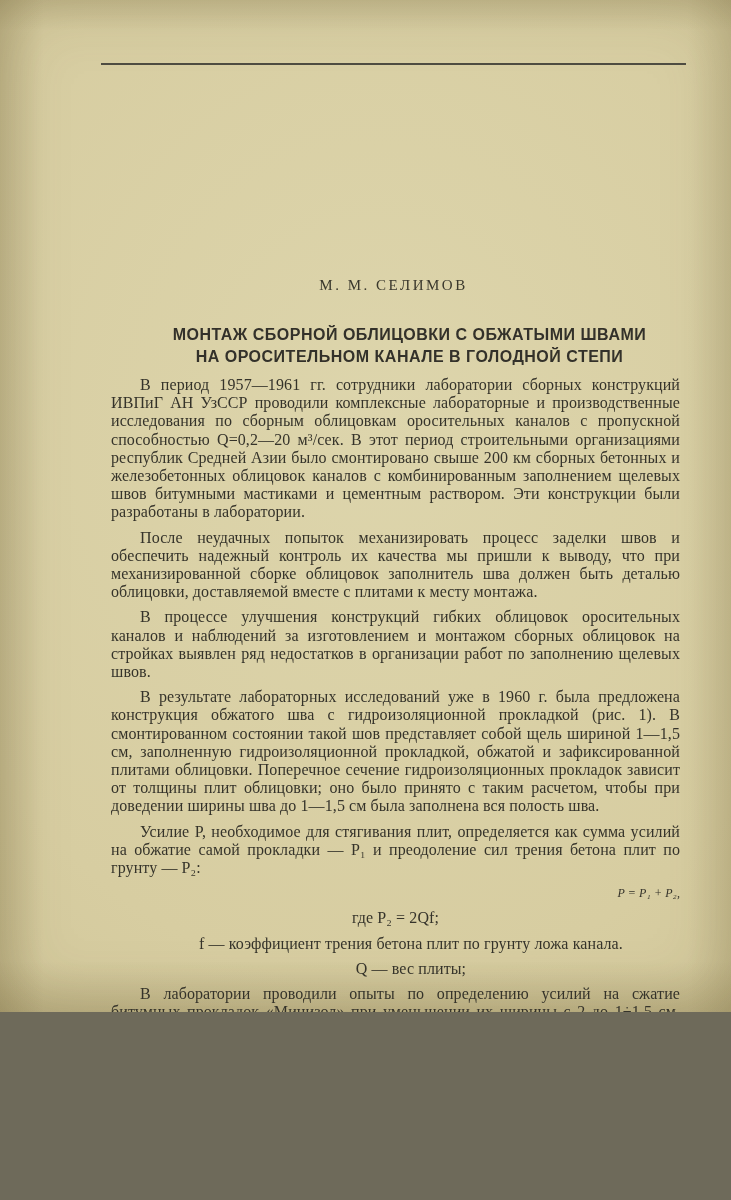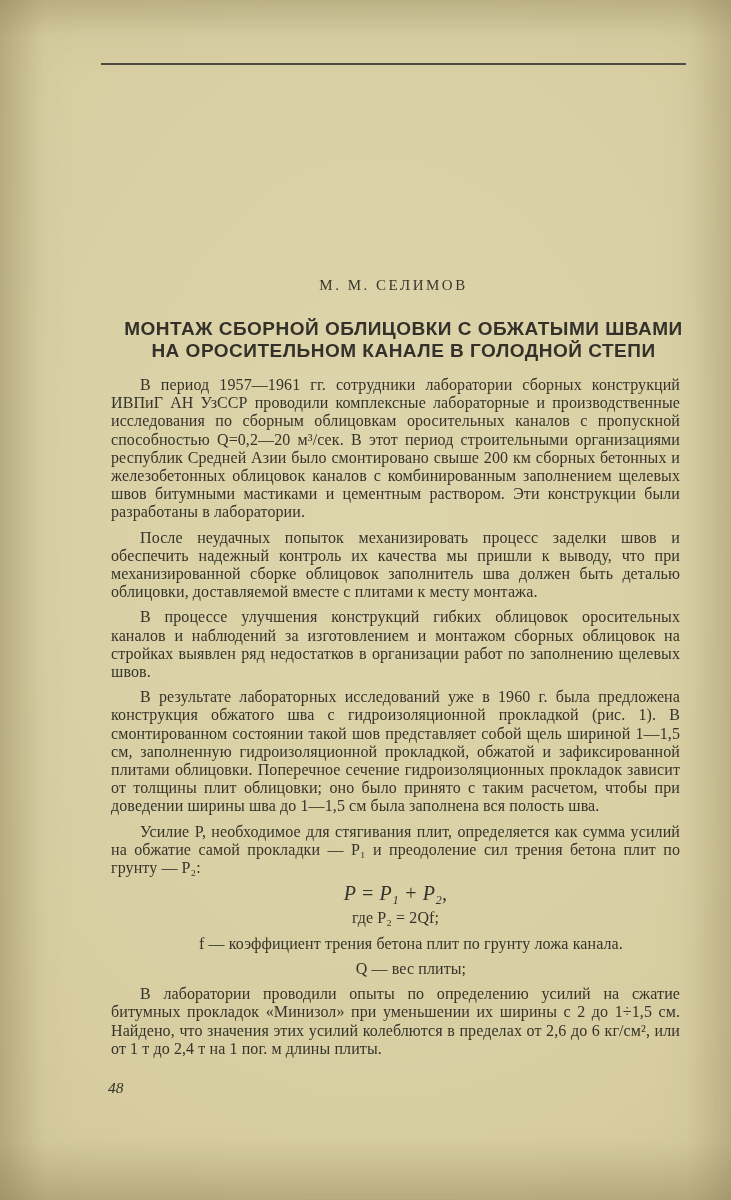--- a/index.html
+++ b/index.html
@@ -3,21 +3,21 @@
 <meta charset="utf-8">
 <style>
   html, body {
     margin: 0;
     padding: 0;
     background: #6e6a5a;
   }
   .page {
     position: relative;
     width: 731px;
-    height: 1200px;
+    height: 1012px;
     margin: 0 auto;
     overflow: hidden;
     background:
       linear-gradient(90deg, rgba(110,95,50,0.20) 0%, rgba(110,95,50,0) 6%, rgba(110,95,50,0) 94%, rgba(110,95,50,0.14) 100%),
       linear-gradient(180deg, rgba(110,95,50,0.16) 0%, rgba(110,95,50,0) 3%, rgba(110,95,50,0) 95%, rgba(110,95,50,0.20) 100%),
       radial-gradient(ellipse 120% 100% at 52% 42%, #ddd5ac 0%, #d7cda1 55%, #ccc193 100%);
     box-shadow: inset 0 0 70px rgba(90,78,38,0.22);
     font-family: "Liberation Serif", serif;
     color: #35332a;
   }
@@ -38,49 +38,49 @@
     font-size: 15px;
     letter-spacing: 2.5px;
     color: #3a382d;
     white-space: nowrap;
   }
   .title {
     position: absolute;
     left: 96px;
     top: 308px;
     width: 595px;
-    margin: 10px;
+    margin: 16px;
     text-align: center;
     font-family: "Liberation Sans", sans-serif;
     font-weight: bold;
-    font-size: 19px;
+    font-size: 16px;
     line-height: 22px;
     letter-spacing: 0.5px;
     color: #33312a;
   }
   .body {
     position: absolute;
     left: 104px;
     top: 369px;
     width: 583px;
     font-size: 16px;
     line-height: 18.2px;
     text-align: justify;
     letter-spacing: 0.1px;
   }
   .body p {
     margin: 7px;
     text-indent: 29px;
   }
   .formula {
     margin: 7px 0 5px;
-    text-align: center;
+    text-align: right;
     text-indent: 0 !important;
     font-style: italic;
-    font-size: 20px;
+    font-size: 12px;
   }
   .defs p {
     text-indent: 0;
     text-align: center;
   }
   .defs p.indent {
     padding-left: 31px;
   }
   .page-number {
     position: absolute;

